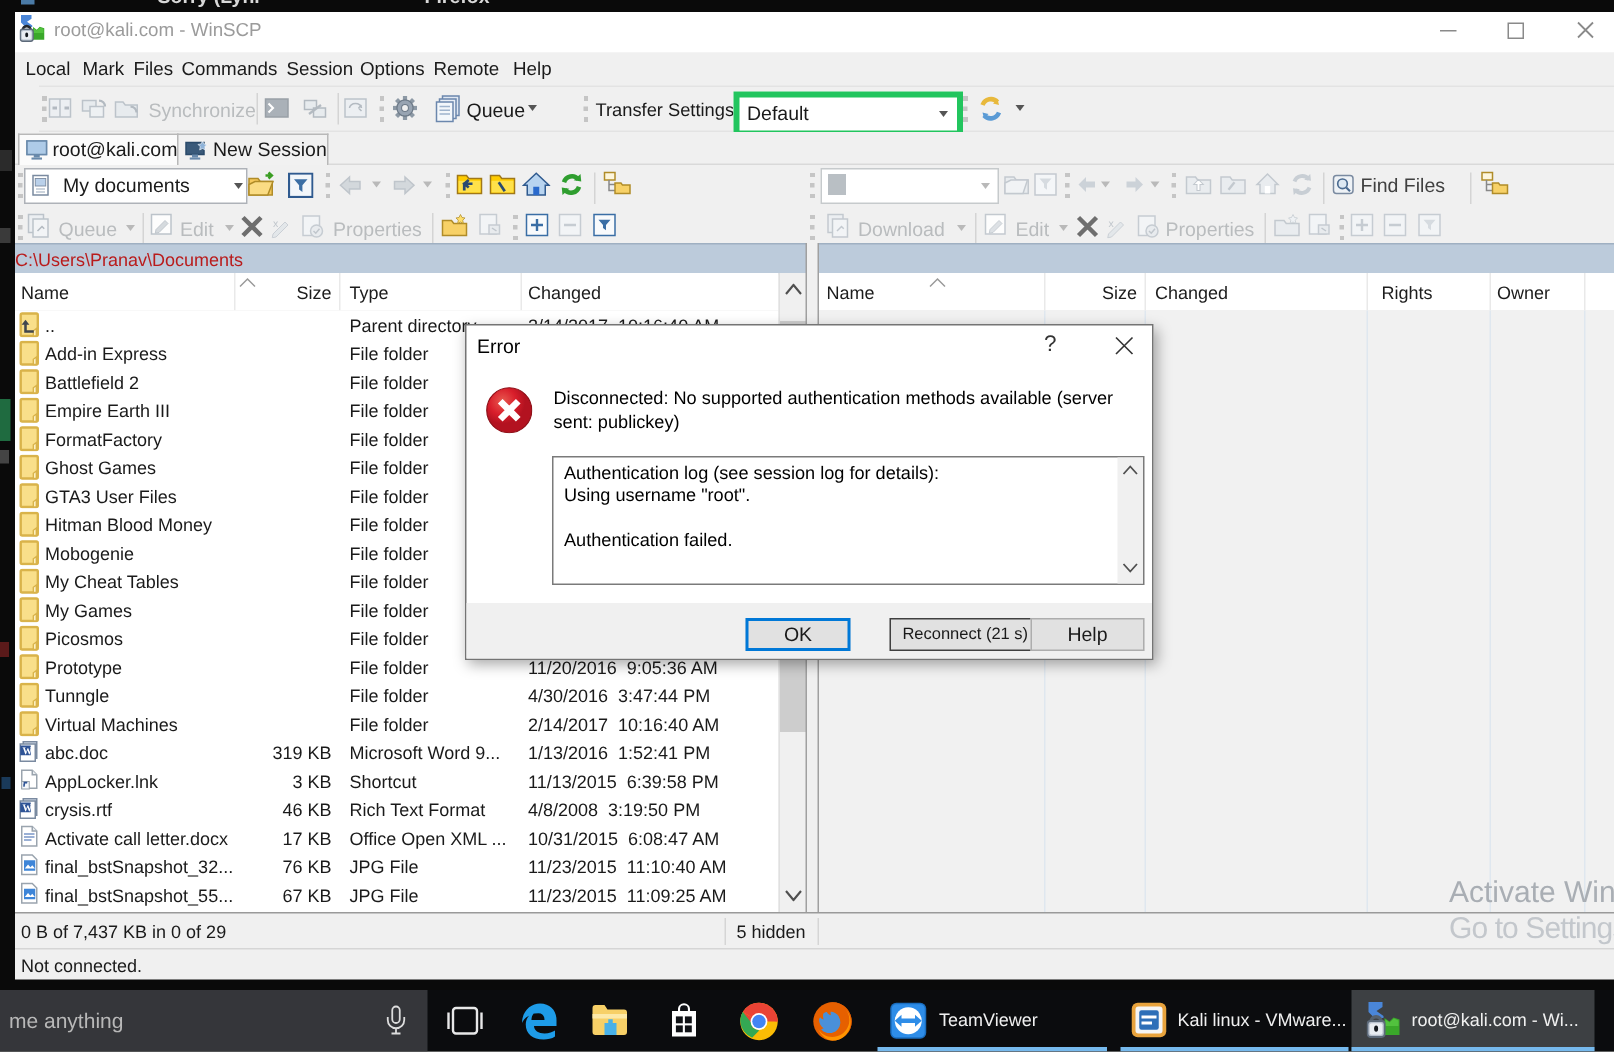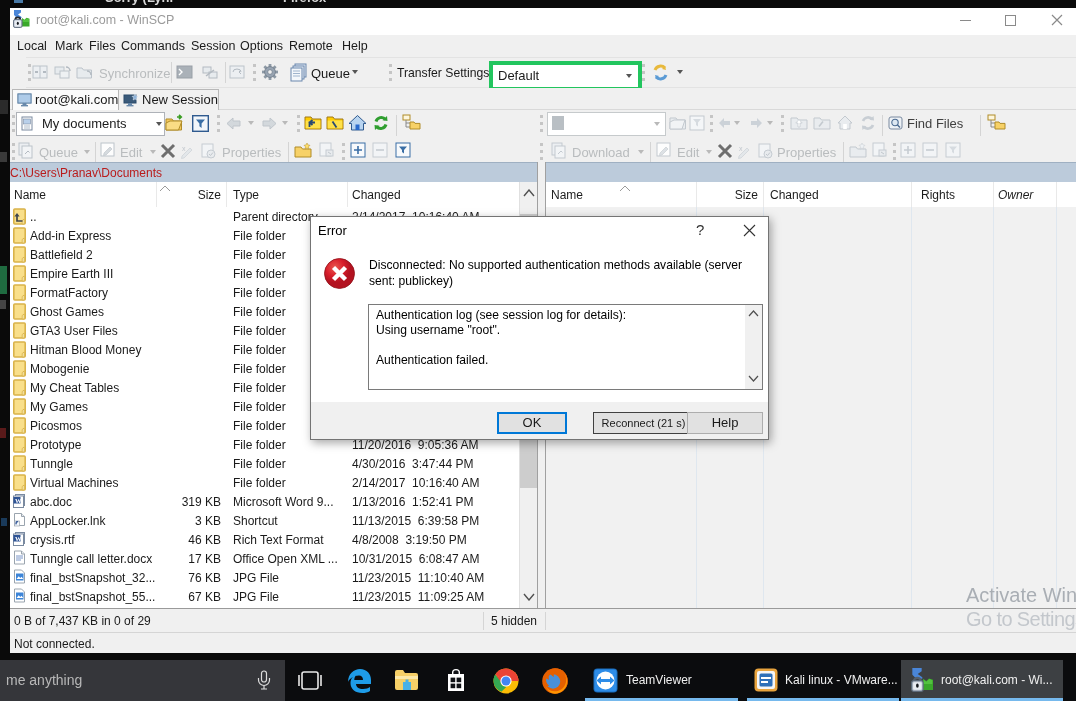--- a/index.html
+++ b/index.html
@@ -579,21 +579,21 @@
         <span class="rsize">46 KB</span>
         <span class="rtype">Rich Text Format</span>
         <span class="rchg">4/8/2008&nbsp; 3:19:50 PM</span>
       </div>
       <div class="row" style="top:342px;">
         <span class="abs" style="left:2px;top:1px;"><svg width="15" height="15" viewBox="0 0 15 15">
             <path d="M2.5 1 h7 l3 3 v10 h-10 z" fill="#fff" stroke="#9aa4ae"></path>
             <path d="M9.5 1 v3 h3" fill="#e8ecf0" stroke="#9aa4ae"></path>
             <path d="M4 6 h7 M4 8 h7 M4 10 h5" stroke="#7a96c8" stroke-width="1"></path>
           </svg></span>
-        <span class="rname">Tunngle call letter.docx</span>
+        <span class="rname">Activate call letter.docx</span>
         <span class="rsize">17 KB</span>
         <span class="rtype">Office Open XML ...</span>
         <span class="rchg">10/31/2015&nbsp; 6:08:47 AM</span>
       </div>
       <div class="row" style="top:361px;">
         <span class="abs" style="left:2px;top:1px;"><svg width="15" height="15" viewBox="0 0 15 15">
             <path d="M2.5 1 h7 l3 3 v10 h-10 z" fill="#fff" stroke="#9aa4ae"></path>
             <rect x="4" y="4.5" width="7.5" height="7" fill="#3d85d8"></rect>
             <path d="M4.5 10 l2.2 -2.7 1.6 1.8 1.2 -1.3 1.8 2.2 z" fill="#fff"></path>
           </svg></span>
@@ -631,21 +631,21 @@
 
   <div class="abs" style="left:536px;top:154px;width:530px;height:20px;background:#bccbdb;border-top:1px solid #9fb0c2;"></div>
   <div class="abs" style="left:536px;top:174px;width:530px;height:25px;background:#fff;border-bottom:1px solid #e4e4e4;">
     <div class="hdrtxt" style="left:5px;">Name</div>
     <svg class="abs" style="left:72px;top:2px;" width="14" height="8" viewBox="0 0 14 8">
         <path d="M2 7 L7 2 L12 7" stroke="#9a9a9a" fill="none"></path>
       </svg>
     <div class="hdrtxt" style="left:150px;width:62px;text-align:right;">Size</div>
     <div class="hdrtxt" style="left:224px;">Changed</div>
     <div class="hdrtxt" style="left:375px;">Rights</div>
-    <div class="hdrtxt" style="left:452px;font-style:italic;">Owner</div>
+    <div class="hdrtxt" style="left:452px;">Owner</div>
     <div class="colline" style="left:150px;"></div>
     <div class="colline" style="left:217px;"></div>
     <div class="colline" style="left:365px;"></div>
     <div class="colline" style="left:447px;"></div>
     <div class="colline" style="left:510px;"></div>
   </div>
   <div class="abs" style="left:536px;top:199px;width:530px;height:401px;background:#f1f1f1;">
     <div class="colline" style="left:150px;background:#dfe7ef;"></div>
     <div class="colline" style="left:217px;background:#dfe7ef;"></div>
     <div class="colline" style="left:365px;background:#dfe7ef;"></div>

